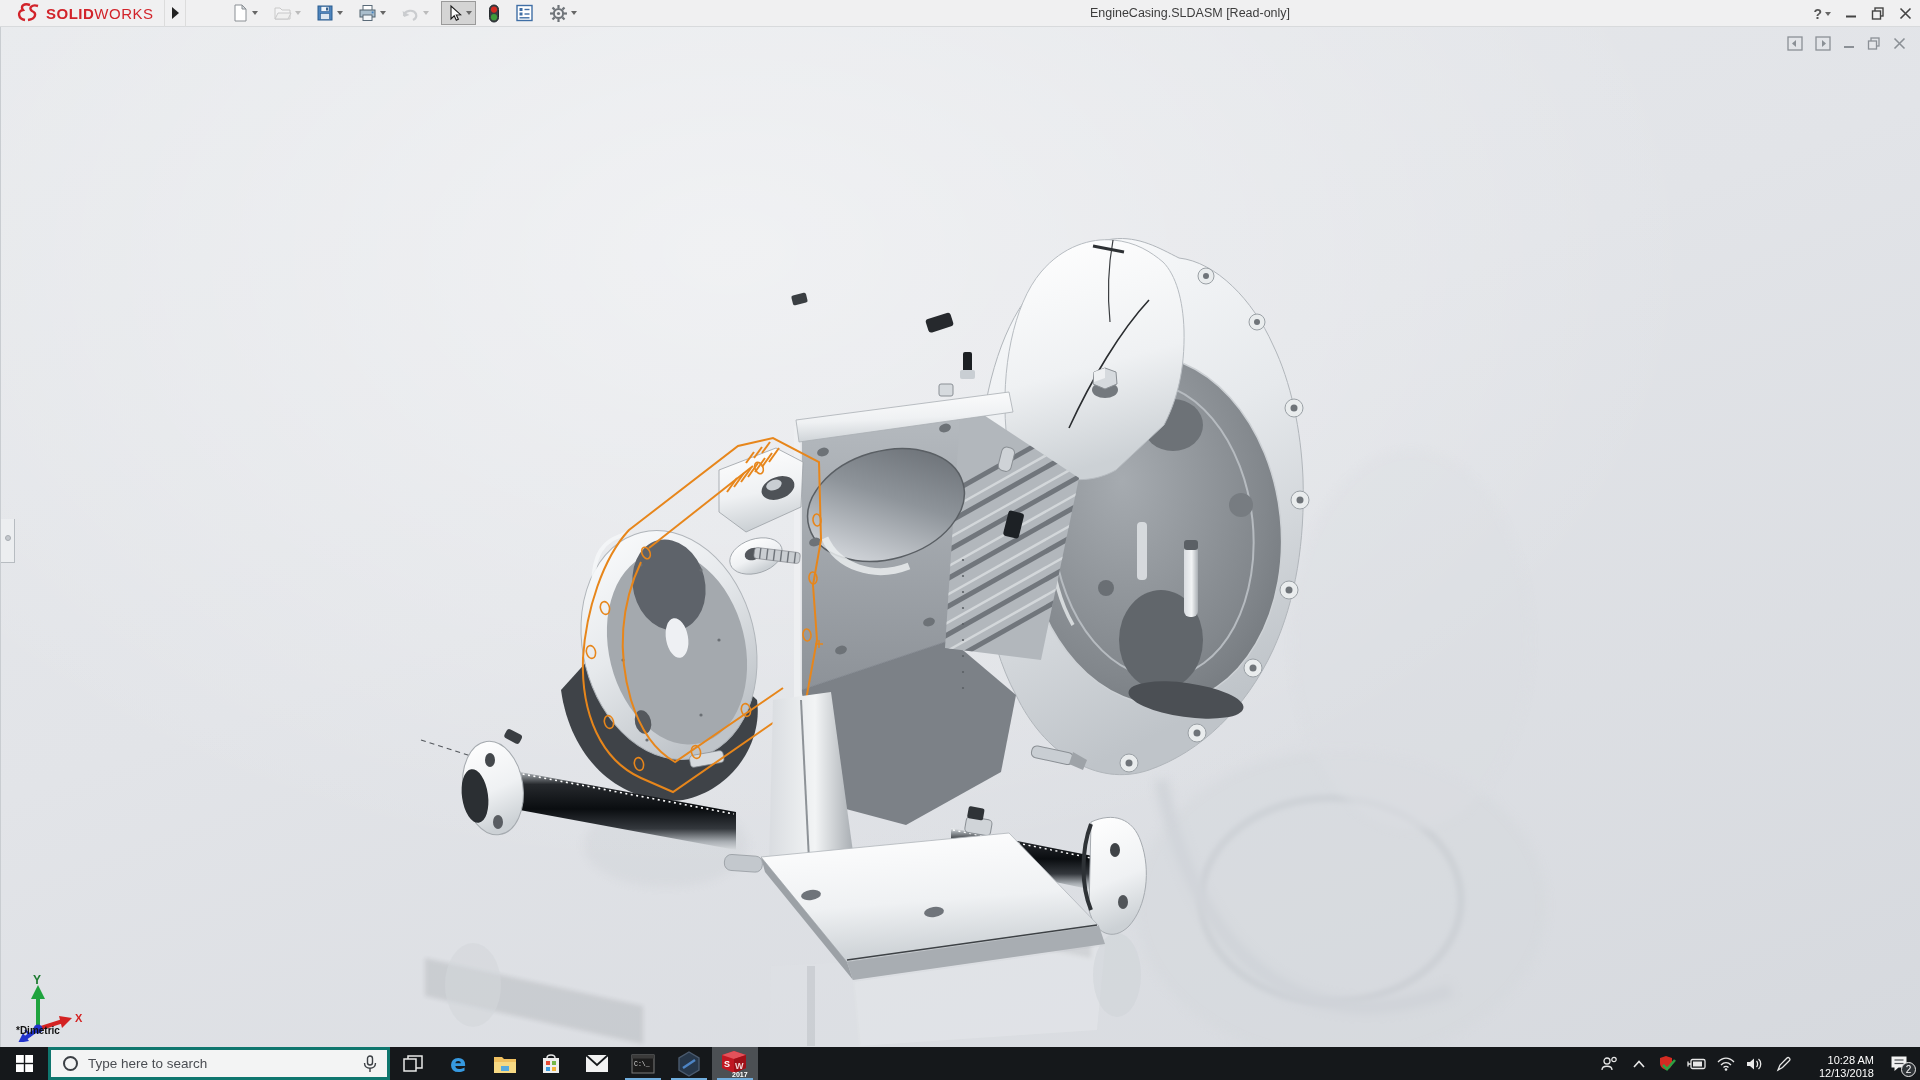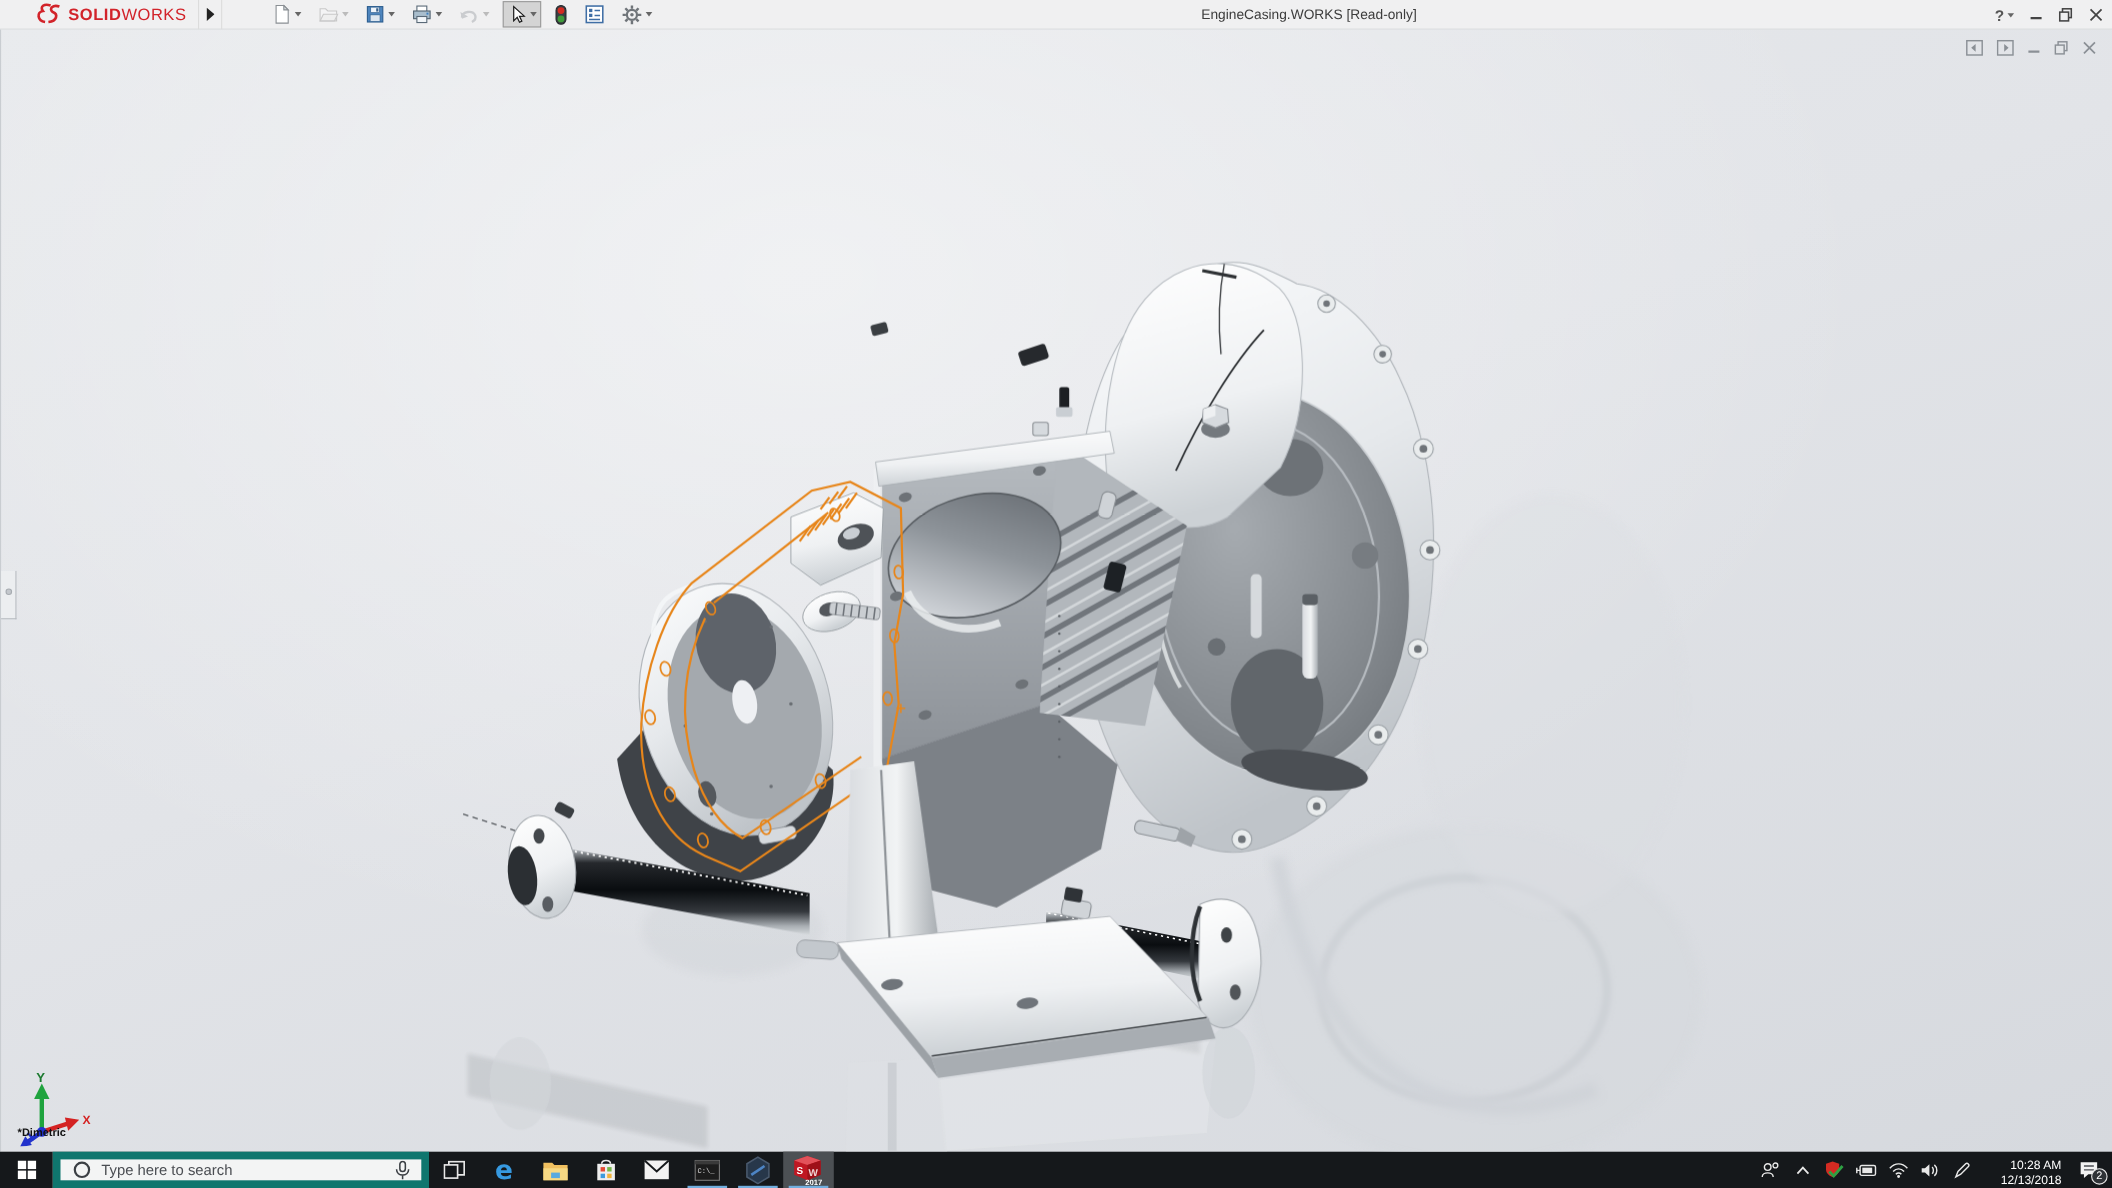--- a/index.html
+++ b/index.html
@@ -2,21 +2,21 @@
 <html><head>
 <meta charset="utf-8">
 <style>
   * { margin:0; padding:0; box-sizing:border-box; }
   html,body { width:1920px; height:1080px; overflow:hidden; font-family:"Liberation Sans", sans-serif; }
   #screen { position:relative; width:1920px; height:1080px; background:#e3e5e8; }
 
   
   #titlebar { position:absolute; left:0; top:0; width:1920px; height:27px;
     background:#f0f0f1; border-bottom:1px solid #d8dadc; display:flex; align-items:center; }
-  #logo { display:flex; align-items:center; padding-left:32px; height:27px; }
+  #logo { display:flex; align-items:center; padding-left:16px; height:27px; }
   #brand { font-size:15px; font-weight:bold; color:#d2232a; letter-spacing:.5px; margin-left:4px; }
   #brand .light { font-weight:normal; }
   .flyout { width:22px; height:27px; display:flex; align-items:center; justify-content:center;
     border-left:1px solid #dcdcdc; border-right:1px solid #dcdcdc; margin-left:10px; }
   #qat { display:flex; align-items:center; gap:9px; margin-left:42px; }
   .tbtn { display:flex; align-items:center; gap:3px; padding:2px 3px; }
   .tbtn.disabled { opacity:.38; }
   .tbtn.active { background:#d4d4d4; border:1px solid #9a9a9a; }
   .dd { width:0; height:0; border-left:3.5px solid transparent; border-right:3.5px solid transparent;
     border-top:4px solid #666; }
@@ -37,21 +37,21 @@
   #panel-tab .knob { position:absolute; left:4px; top:16px; width:6px; height:6px; border-radius:50%;
     background:#c3c7cc; border:1px solid #a7acb1; }
   #view-label { position:absolute; left:15px; top:998px; font-size:10px; font-weight:bold; color:#111; }
   #triad { position:absolute; left:10px; top:910px; }
   #model-svg { position:absolute; left:0; top:0; width:1920px; height:1020px; }
 
   
   #taskbar { position:absolute; left:0; top:1047px; width:1920px; height:33px; background:#15181b;
     display:flex; align-items:stretch; }
   #start { width:48px; display:flex; align-items:center; justify-content:center; }
-  #searchbox { width:342px; background:#f3f4f4; border:7px solid #0f766e; display:flex; align-items:center;justify-content:flex-end; }
+  #searchbox { width:342px; background:#f3f4f4; border:3px solid #0f766e; display:flex; align-items:center;justify-content:flex-end; }
   #searchbox .ring { width:15px; height:15px; border:2px solid #3b3f44; border-radius:50%; margin:0 10px 0 12px; }
   #searchbox input { flex:1; border:none; outline:none; background:transparent; font-size:13.5px; color:#4a4d52;
     font-family:"Liberation Sans", sans-serif; }
   #searchbox input::placeholder { color:#4a4d52; opacity:1; }
   #searchbox .mic { margin:0 10px; }
   .task-ic { position:relative; width:46px; display:flex; align-items:center; justify-content:center; }
   .task-ic.running::after { content:""; position:absolute; left:5px; right:5px; bottom:0; height:2.5px; background:#71aede; }
   .task-ic.active-app { background:#4c5054; }
   #tray { margin-left:auto; display:flex; align-items:flex-end; }
   .tray-ic { width:29px; display:flex; align-items:center; justify-content:center; height:33px; }
@@ -155,21 +155,21 @@
             <line x1="3.5" y1="3.5" x2="5.6" y2="5.6"></line>
               <line x1="13.4" y1="13.4" x2="15.5" y2="15.5"></line>
             <line x1="3.5" y1="15.5" x2="5.6" y2="13.4"></line>
               <line x1="13.4" y1="5.6" x2="15.5" y2="3.5"></line>
           </g>
         </svg>
           <span class="dd"></span>
       </div>
     </div>
 
-    <span id="doc-title">EngineCasing.WORKS [Read-only]</span>
+    <span id="doc-title">EngineCasing.SLDASM [Read-only]</span>
 
     <div id="win-controls">
       <div id="help-btn">
         <span>?</span>
           <span class="dd"></span>
       </div>
       <svg width="12" height="12" viewBox="0 0 12 12">
         <line x1="1" y1="8.5" x2="11" y2="8.5" stroke="#444" stroke-width="2"></line>
       </svg>
       <svg width="14" height="13" viewBox="0 0 14 13">

